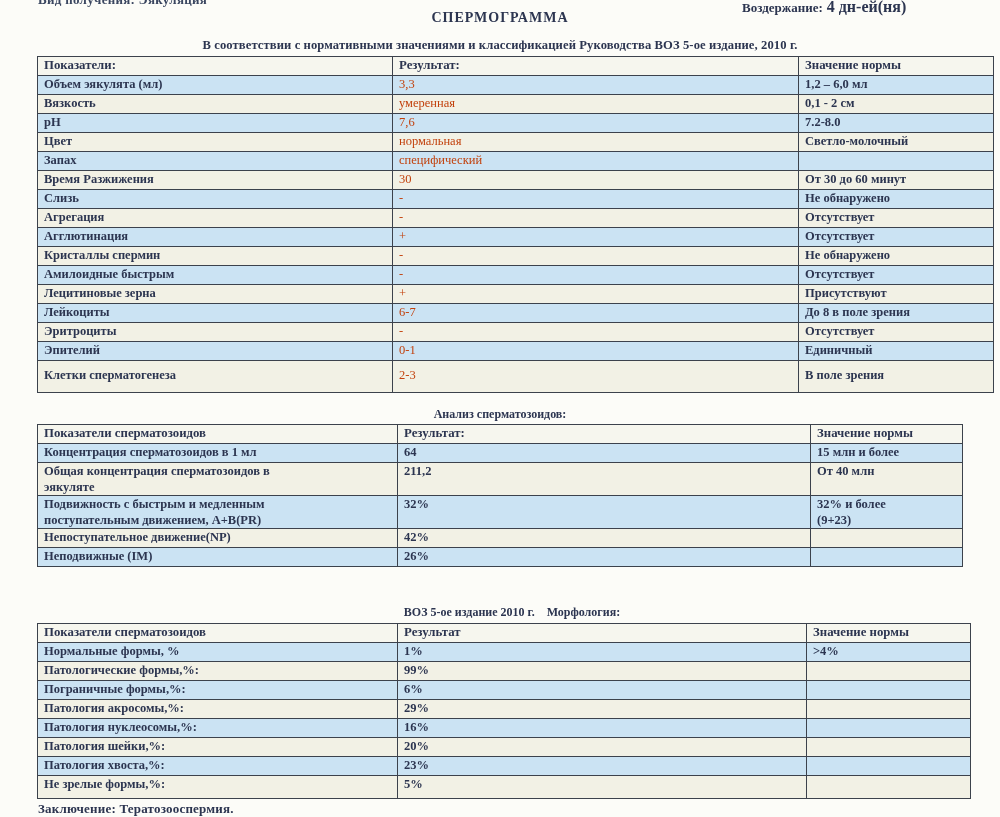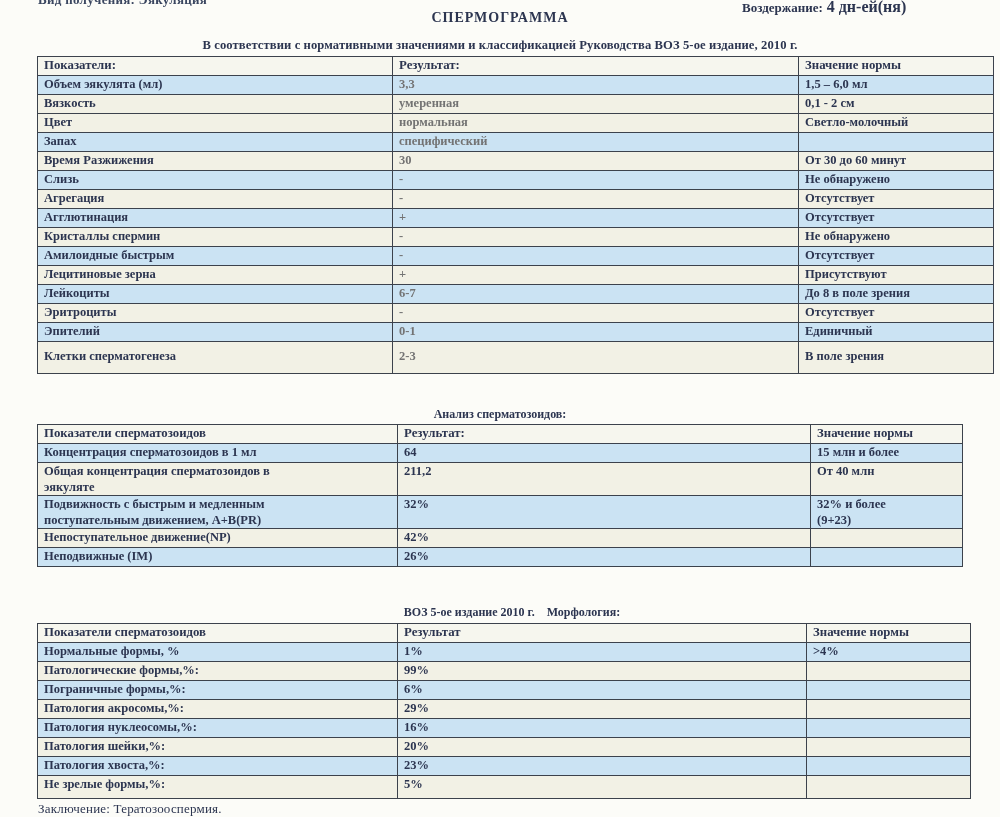--- a/index.html
+++ b/index.html
@@ -67,27 +67,27 @@
     vertical-align:top;
     text-align:left;
     overflow:hidden;
     white-space:pre-line;
   }
   th{font-weight:bold;background:#f6f6ee;font-size:12.8px;}
   tr.r-even td{background:#cbe3f3;}
   tr.r-odd  td{background:#f2f1e5;}
   td.param, td.norm{font-weight:bold;}
   #t1 td.result, #t2 td.result{font-weight:bold;margin-left:11px;}
-  #t0 td.result{font-weight:bold;color:#737373;}
+  #t0 td.result{font-weight:normal;color:#c2410c;}
   #t0 tr:last-child td{height:24px;padding-top:7px;}
   #t2 tr:last-child td{height:21px;}
   
   .conclusion{
     position:absolute;left:38px;top:801px;
-    font-weight:normal;font-size:13px;letter-spacing:.2px;
+    font-weight:bold;font-size:13px;letter-spacing:.2px;
   }
 </style>
 </head>
 <body>
 
 <div class="page">
 
   <div class="clip-box">
     <span class="clipped">Вид получения: Эякуляция</span>
   </div>
@@ -108,26 +108,31 @@
         <tr>
           <th>Показатели:</th>
           <th>Результат:</th>
           <th>Значение нормы</th>
         </tr>
       </thead>
       <tbody>
         <tr class="r-even">
           <td class="param">Объем эякулята (мл)</td>
           <td class="result">3,3</td>
-          <td class="norm">1,5 – 6,0 мл</td>
+          <td class="norm">1,2 – 6,0 мл</td>
         </tr>
         <tr class="r-odd">
           <td class="param">Вязкость</td>
           <td class="result">умеренная</td>
           <td class="norm">0,1 - 2 см</td>
+        </tr>
+        <tr class="r-even">
+          <td class="param">pH</td>
+          <td class="result">7,6</td>
+          <td class="norm">7.2-8.0</td>
         </tr>
         <tr class="r-odd">
           <td class="param">Цвет</td>
           <td class="result">нормальная</td>
           <td class="norm">Светло-молочный</td>
         </tr>
         <tr class="r-even">
           <td class="param">Запах</td>
           <td class="result">специфический</td>
           <td class="norm"></td>

